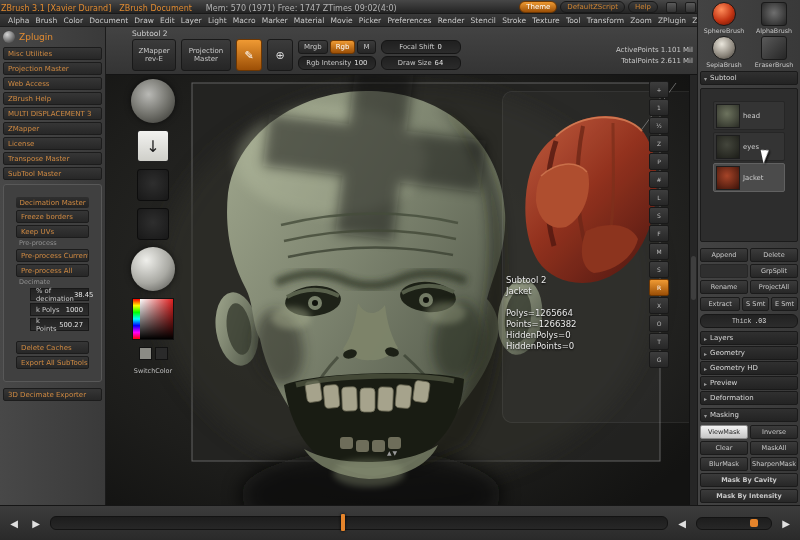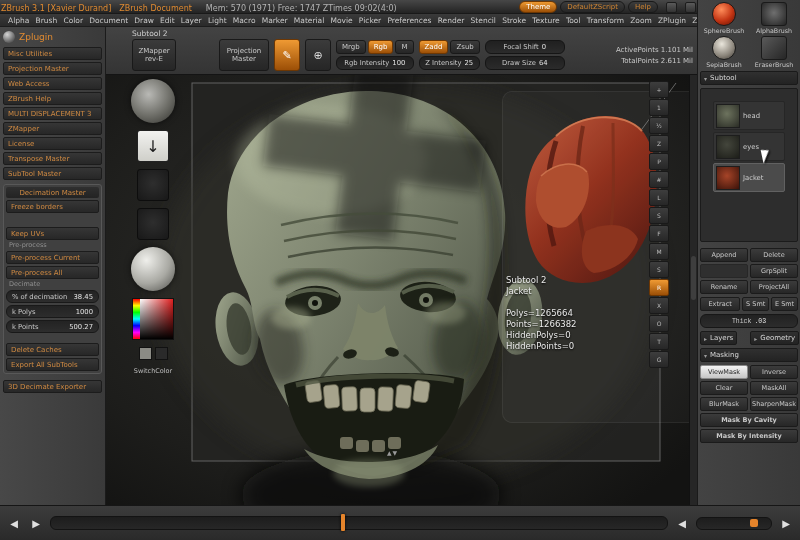--- a/index.html
+++ b/index.html
@@ -19,35 +19,35 @@
     display:flex;align-items:center;padding:1px 5px;box-sizing:border-box;border-bottom:1px solid #1c1c1c;}
   .menu-item{font-size:7.5px;color:#c9c9c9;padding:0 3.1px;white-space:nowrap;}
   
   .left-panel{position:absolute;left:0;top:27px;width:106px;bottom:35px;background:linear-gradient(90deg,#484848,#3a3a3a);
     padding:2px 3px;box-sizing:border-box;display:flex;flex-direction:column;gap:2px;border-right:1px solid #1b1b1b;}
   .zplugin-header{display:flex;align-items:center;gap:4px;height:16px;}
   .zplugin-logo{width:12px;height:12px;border-radius:50%;background:radial-gradient(circle at 35% 30%,#d4d4d4,#6e6e6e 60%,#2c2c2c);}
   .zplugin-title{color:#e08a30;font-size:9px;}
   .plugin-btn{height:11px;background:linear-gradient(#363636,#272727);border:1px solid #1c1c1c;border-radius:2px;
     color:#d08a42;font-size:7px;display:flex;align-items:center;padding:0 4px;white-space:nowrap;overflow:hidden;}
-  .decimation{border:1px solid #585858;background:#404040;border-radius:3px;padding:2px;display:flex;flex-direction:column;gap:2px;margin-top:2px;}
+  .decimation{border:1px solid #585858;background:#404040;border-radius:3px;padding:12px;display:flex;flex-direction:column;gap:2px;margin-top:2px;}
   .decim-header{height:11px;background:linear-gradient(#2f2f2f,#232323);border-radius:2px;color:#d08a42;font-size:7px;
     display:flex;align-items:center;justify-content:center;}
   .group-label{font-size:6.5px;color:#909090;padding-left:3px;height:7px;line-height:7px;}
-  .plugin-slider{height:11px;background:linear-gradient(#232323,#2d2d2d);border:1px solid #191919;border-radius:6px;
-    color:#c9c9c9;font-size:6.8px;display:flex;align-items:center;justify-content:space-between;padding:0 5px;}
+  .plugin-slider{height:11px;background:linear-gradient(#232323,#2d2d2d);border:1px solid #191919;border-radius:0;
+    color:#c9c9c9;font-size:6.8px;display:flex;align-items:center;justify-content:space-between;padding:0 5px;margin-left:14px;}
   .plugin-gap{height:6px;}
   
   .shelf{position:absolute;left:106px;top:27px;width:591px;height:48px;background:linear-gradient(#434343,#343434);
     border-bottom:1px solid #141414;box-sizing:border-box;padding:1px 4px 2px 26px;}
   .shelf-subtool{font-size:7.5px;color:#cfcfcf;height:11px;line-height:11px;}
   .shelf-row{display:flex;align-items:stretch;gap:5px;height:32px;}
   .shelf-btn{background:linear-gradient(#3b3b3b,#262626);border:1px solid #191919;border-radius:3px;color:#c9c9c9;
     font-size:7px;display:flex;flex-direction:column;align-items:center;justify-content:center;line-height:8px;}
-  .zmapper{width:42px;} .projmaster{width:48px;margin-left:38px;}
+  .zmapper{width:42px;} .projmaster{width:48px;}
   .icon-btn{width:24px;font-size:11px;color:#ddd;display:flex;align-items:center;justify-content:center;
     background:linear-gradient(#3b3b3b,#262626);border:1px solid #191919;border-radius:3px;}
   .on{background:linear-gradient(#ef9a33,#9c4f06) !important;border-color:#6d3703 !important;color:#fff !important;}
   .mode-col{display:flex;flex-direction:column;gap:2px;justify-content:center;}
   .mode-row{display:flex;gap:2px;}
   .sm-btn{height:12px;padding:0 5px;font-size:7px;display:flex;align-items:center;justify-content:center;
     background:linear-gradient(#3b3b3b,#262626);border:1px solid #191919;border-radius:3px;color:#c9c9c9;}
   .shelf-slider{height:12px;border-radius:6px;background:linear-gradient(#202020,#2b2b2b);border:1px solid #151515;
     color:#c9c9c9;font-size:6.8px;display:flex;align-items:center;justify-content:center;gap:3px;padding:0 4px;}
   .points{margin-left:auto;display:flex;flex-direction:column;justify-content:center;font-size:7px;color:#c9c9c9;text-align:right;gap:3px;}
@@ -107,21 +107,21 @@
     border-top:2px solid transparent;filter:drop-shadow(1px 1px 1px #000);transform:rotate(-12deg);}
   .btn-grid{display:grid;grid-template-columns:1fr 1fr;gap:2px;flex:none;}
   .rp-btn{height:12px;background:linear-gradient(#3b3b3b,#272727);border:1px solid #1b1b1b;border-radius:2px;color:#c9c9c9;
     font-size:6.5px;display:flex;align-items:center;justify-content:center;white-space:nowrap;overflow:hidden;}
   .rp-btn.blank{background:#2f2f2f;border-color:#272727;}
   .rp-btn.lit{background:linear-gradient(#f4f4f4,#c6c6c6);color:#222;border-color:#8a8a8a;}
   .rp-btn.wide{grid-column:1 / -1;font-weight:bold;}
   .extract-row{display:grid;grid-template-columns:1.5fr 1fr 1fr;gap:2px;flex:none;}
   .rp-slider{height:12px;border-radius:6px;background:linear-gradient(#222,#2c2c2c);border:1px solid #171717;color:#c9c9c9;
     font-size:6.5px;display:flex;align-items:center;justify-content:center;gap:3px;flex:none;font-family:Liberation Mono, monospace;}
-  .sections{display:flex;flex-direction:row;gap:13px;flex:none;}
+  .sections{display:flex;flex-direction:column;gap:1px;flex:none;}
   
   .bottom-bar{position:absolute;left:0;right:0;bottom:0;height:35px;background:linear-gradient(#3c3c3c,#2a2a2a);
     border-top:1px solid #161616;display:flex;align-items:center;gap:6px;padding:0 6px;box-sizing:border-box;}
   .nav-btn{width:16px;height:16px;color:#e0e0e0;font-size:10px;display:flex;align-items:center;justify-content:center;}
   .timeline{flex:1;height:12px;background:linear-gradient(#1d1d1d,#272727);border:1px solid #131313;border-radius:6px;position:relative;}
   .tl-marker{position:absolute;left:47%;top:-3px;width:4px;height:17px;background:#e5842b;border-radius:1px;box-shadow:0 0 3px #000;}
   .mini-slider{width:74px;height:11px;background:linear-gradient(#1d1d1d,#272727);border:1px solid #131313;border-radius:6px;position:relative;}
   .ms-marker{position:absolute;left:72%;top:1px;width:8px;height:8px;background:#e5842b;border-radius:2px;}
   .val{color:#e3e3e3;}
 </style>
@@ -183,21 +183,21 @@
         <div class="plugin-btn">Web Access</div>
         <div class="plugin-btn">ZBrush Help</div>
         <div class="plugin-btn">MULTI DISPLACEMENT 3</div>
         <div class="plugin-btn">ZMapper</div>
         <div class="plugin-btn">License</div>
         <div class="plugin-btn">Transpose Master</div>
         <div class="plugin-btn">SubTool Master</div>
       </div>
     <div class="decimation">
       <div class="decim-header">Decimation Master</div>
-      <div style="display:flex;flex-direction:column;gap:14px;">
+      <div style="display:flex;flex-direction:column;gap:2px;">
 
       <div class="plugin-btn">Freeze borders</div>
           <div class="plugin-btn">Keep UVs</div>
         </div>
       <div class="group-label">Pre-process</div>
       <div style="display:flex;flex-direction:column;gap:2px;">
 
       <div class="plugin-btn">Pre-process Current</div>
           <div class="plugin-btn">Pre-process All</div>
         </div>
@@ -248,30 +248,20 @@
         </div>
       <div class="mode-col">
         <div class="mode-row">
           <div class="sm-btn">Mrgb</div>
           <div class="sm-btn on">Rgb</div>
           <div class="sm-btn">M</div>
         </div>
         <div class="shelf-slider">
           <span>Rgb Intensity</span>
           <span class="val">100</span>
-        </div>
-      </div>
-      <div class="mode-col">
-        <div class="mode-row">
-          <div class="sm-btn on">Zadd</div>
-          <div class="sm-btn">Zsub</div>
-        </div>
-        <div class="shelf-slider">
-          <span>Z Intensity</span>
-          <span class="val">25</span>
         </div>
       </div>
       <div class="mode-col" style="width:80px;">
         <div class="shelf-slider">
           <span>Focal Shift</span>
           <span class="val">0</span>
         </div>
         <div class="shelf-slider">
           <span>Draw Size</span>
           <span class="val">64</span>

